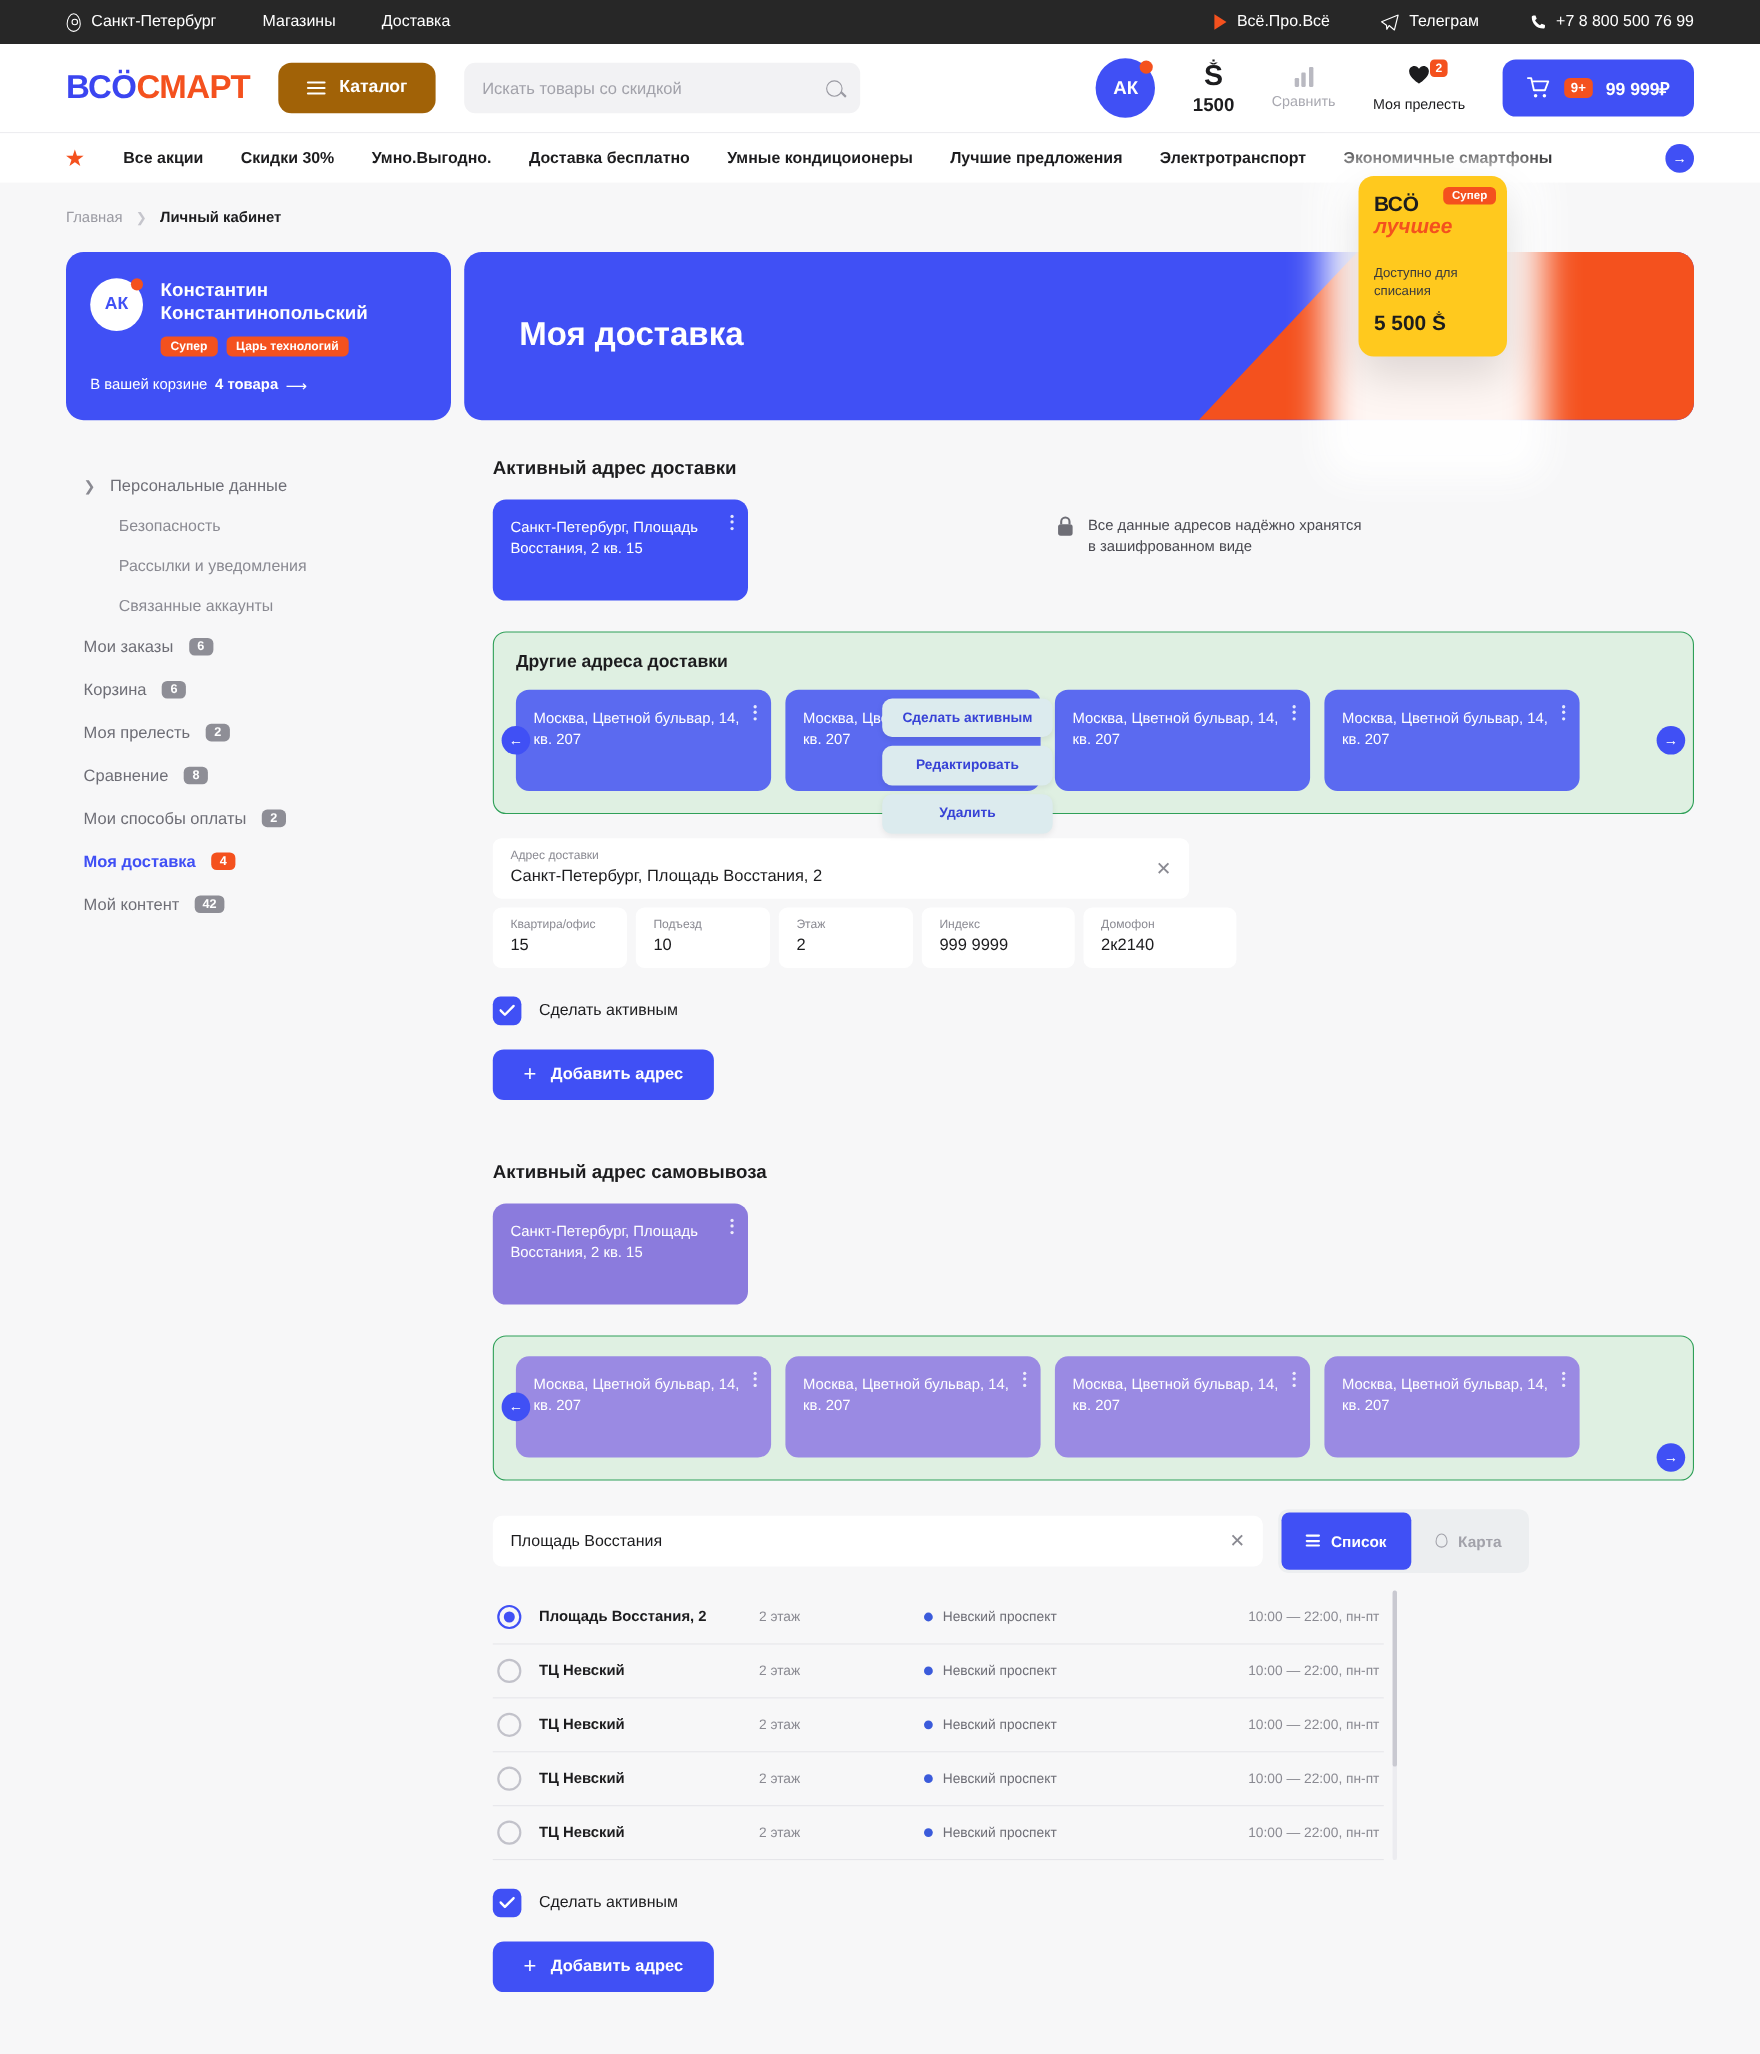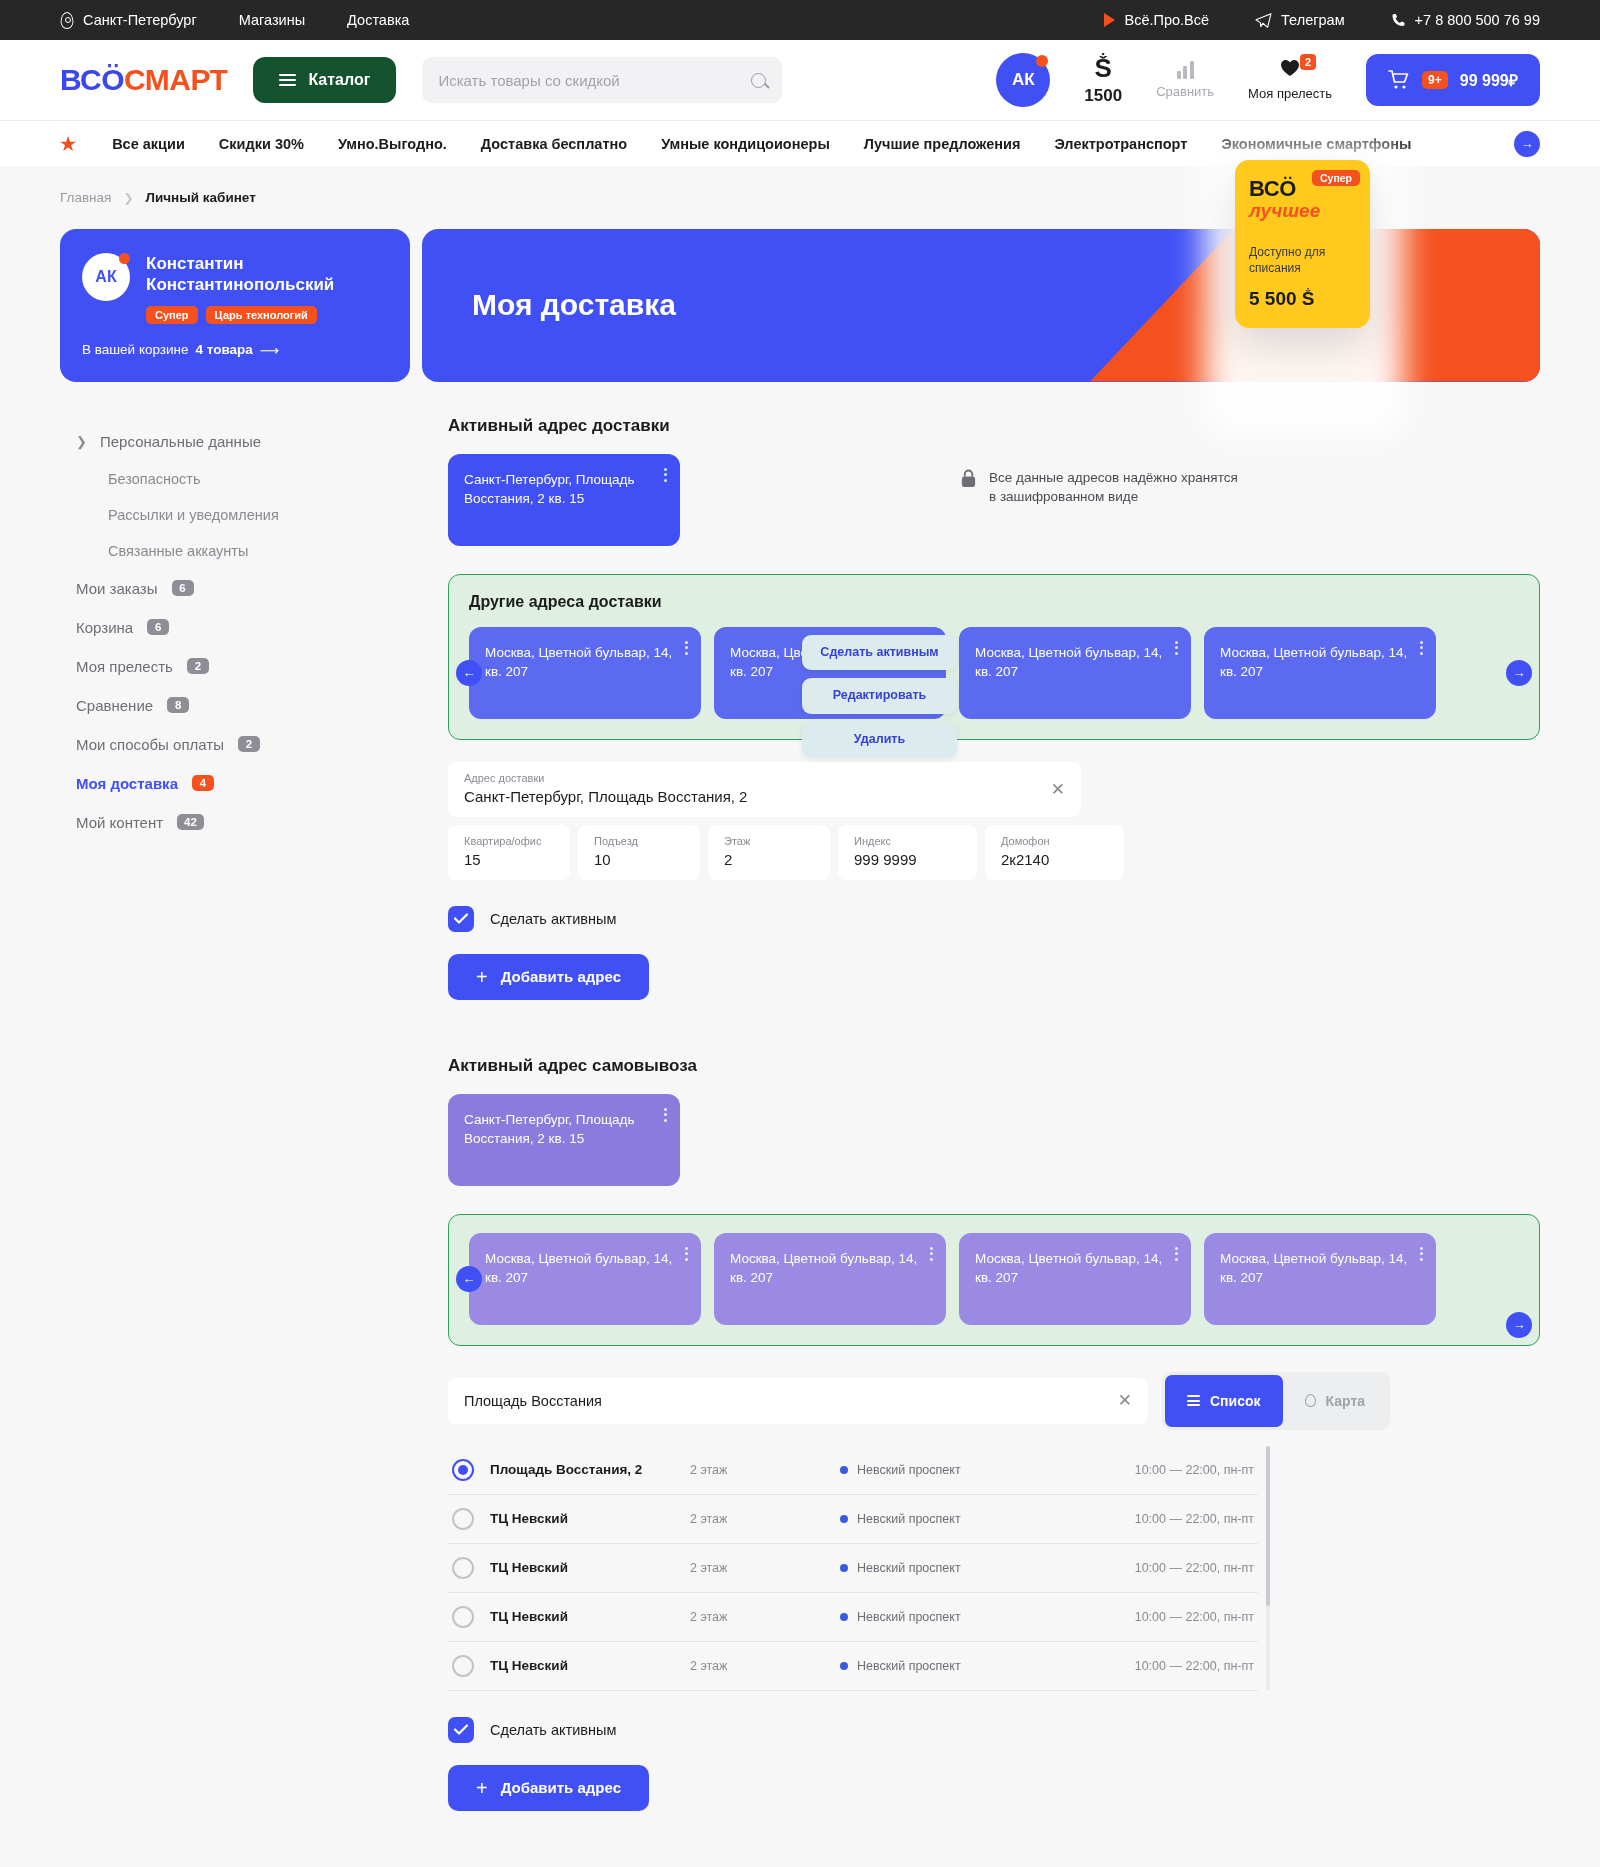--- a/index.html
+++ b/index.html
@@ -38,21 +38,21 @@
   
   .header {
     height: 80px; background: #fff; display: flex; align-items: center;
     padding: 0 60px; gap: 0;
   }
   .logo { font-size: 30px; font-weight: 800; letter-spacing: -.5px; display:flex; align-items:center;}
   .logo .b { color: #3b45f0; }
   .logo .o { color: #f4511e; }
   .logo .glyph { color:#3b45f0; position: relative; display:inline-block; }
   .catalog-btn {
-    margin-left: 26px; background: #14532d; color: #fff; border: none;
+    margin-left: 26px; background: #a16207; color: #fff; border: none;
     border-radius: 12px; height: 46px; padding: 0 26px; font-size: 16px;
     font-weight: 600; display: flex; align-items: center; gap: 12px; cursor: pointer;
     font-family: inherit;
   }
   .burger { display:flex; flex-direction:column; gap:3px; }
   .burger i { display:block; width:17px; height:2px; background:#fff; border-radius:2px; }
   .search-wrap {
     margin-left: 26px; flex: 1; max-width: 360px; height: 46px; background: #f2f2f4;
     border-radius: 10px; display: flex; align-items: center; padding: 0 16px;
     position: relative;
@@ -137,21 +137,21 @@
     position:absolute; right:230px; top:-45px; width:135px; background:#ffc91e;
     border-radius:14px; padding:16px 14px 18px; z-index:5;
     box-shadow: 0 18px 40px rgba(0,0,0,.13);
   }
   .bonus-halo {
     position:absolute; right:196px; top:-60px; width:200px; height:290px; z-index:4;
     background:#fff; border-radius:24px; filter: blur(16px); opacity:.95;
   }
   .bc-tag { position:absolute; top:10px; right:10px; background:#f4511e; color:#fff; font-size:10.5px;
     font-weight:700; border-radius:5px; padding:2px 8px;}
-  .bc-logo1 { font-size:22px; font-weight:800; color:#1c1c1e; letter-spacing:-.3px; }
+  .bc-logo1 { font-size:19px; font-weight:800; color:#1c1c1e; letter-spacing:-.3px; }
   .bc-logo2 { font-size:19px; font-weight:800; color:#f4511e; font-style:italic; margin-top:-2px;}
   .bc-sub { margin-top:22px; font-size:12px; color:#3a3a3c; line-height:1.35; }
   .bc-amt { margin-top:12px; font-size:19px; font-weight:800; color:#1c1c1e; }
 
   
   .content { display:flex; padding: 34px 60px 60px; gap: 10px; align-items:flex-start; position:relative;}
   .sidebar { width: 360px; flex:none; padding-top: 6px; }
   .sb-row {
     display:flex; align-items:center; gap:10px; padding: 11px 0 11px 16px;
     font-size:15px; color:#6e6e76; cursor:pointer;

